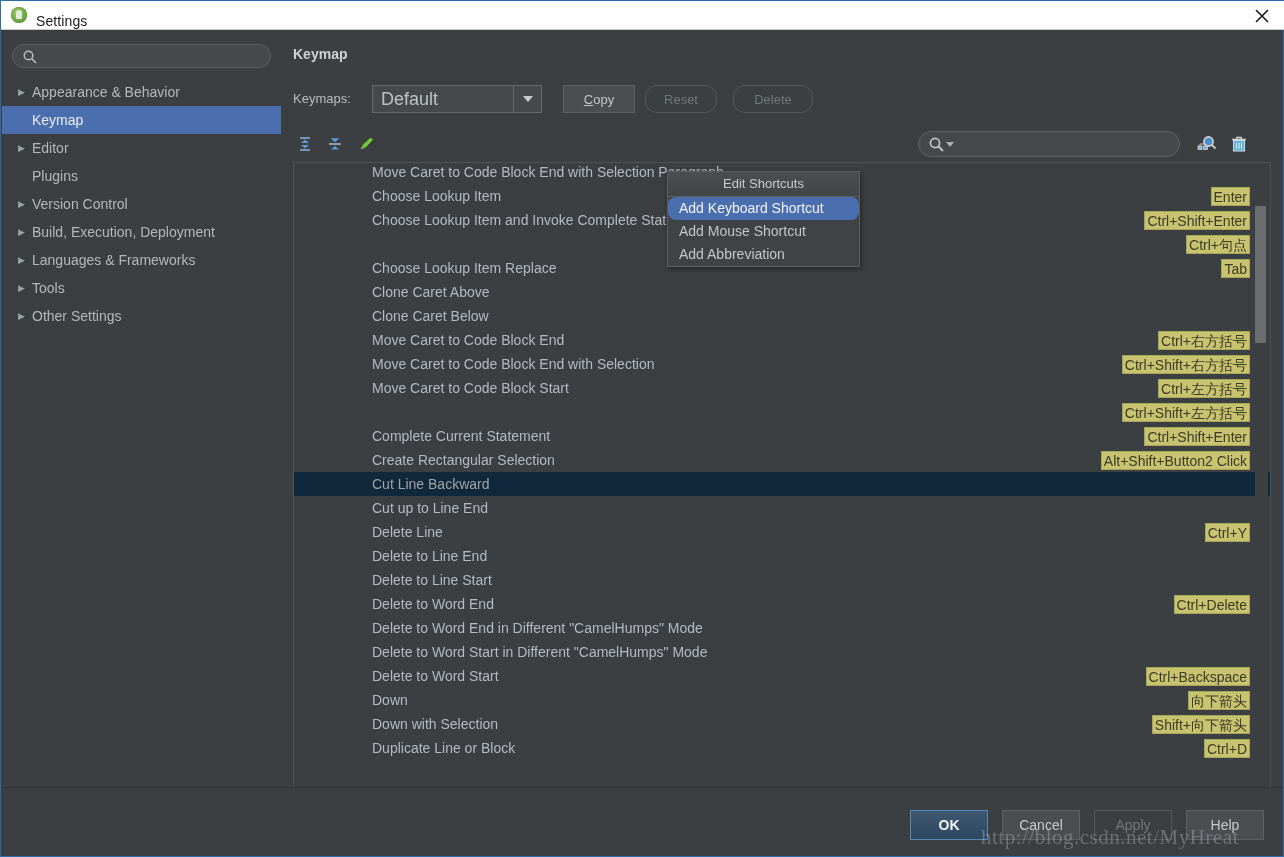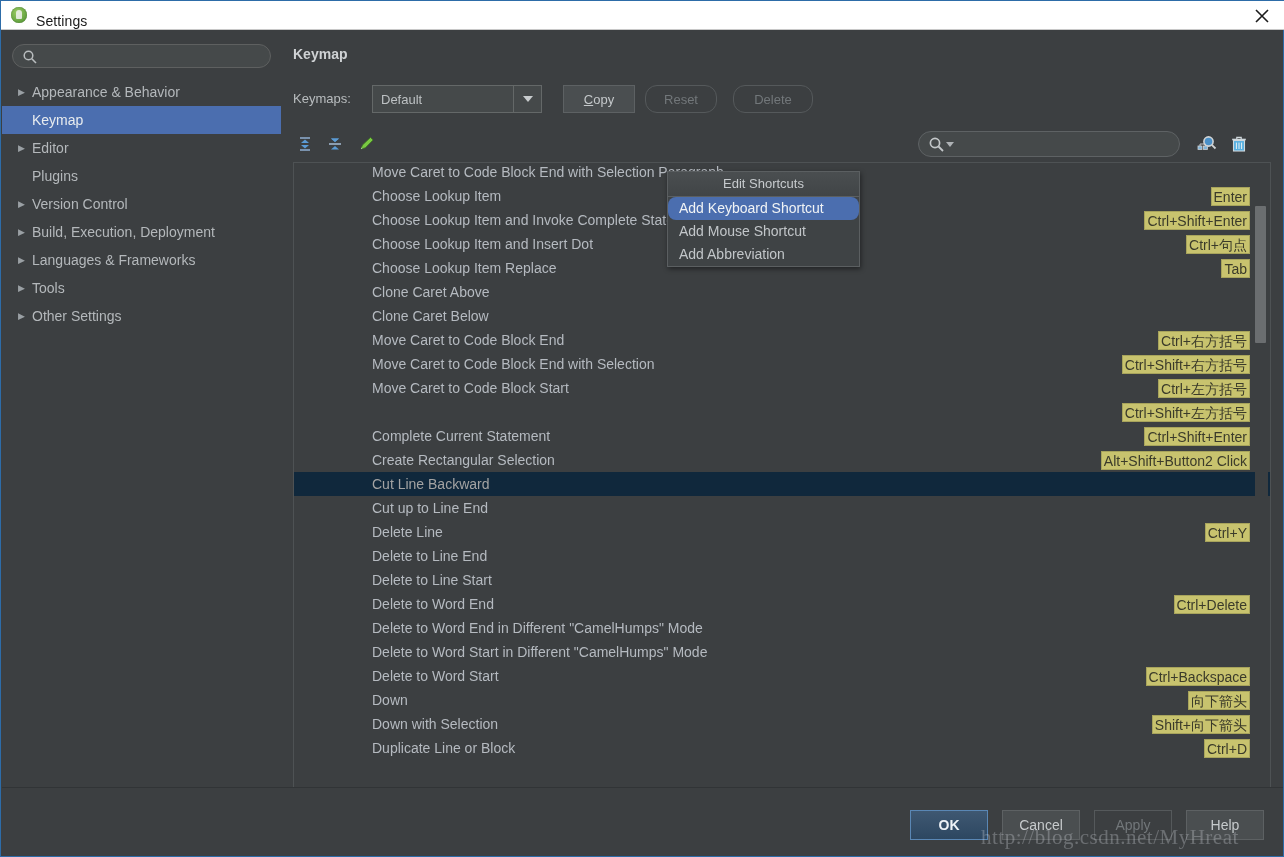--- a/index.html
+++ b/index.html
@@ -125,21 +125,21 @@
     position: absolute; left: 79px; top: 0;
     width: 170px; height: 28px;
     background: #45494a;
     border: 1px solid #646868;
     box-sizing: border-box;
     display: flex; align-items: center;
     cursor: pointer;
   }
   .combo-value {
     flex: 1; padding-left: 8px;
-    font-size: 13px; color: #bdc1c3;
+    font-size: 18px; color: #bdc1c3;
   }
   .combo-arrow {
     width: 27px; height: 26px;
     border-left: 1px solid #646868;
     display: flex; align-items: center; justify-content: center;
     background: #45494a;
   }
   .combo-arrow i {
     display: block;
     border-left: 5px solid transparent;
@@ -446,21 +446,20 @@
           </div>
           <div class="row">
             <div class="row-label">Choose Lookup Item</div>
             <div class="row-shortcut">Enter</div>
           </div>
           <div class="row">
             <div class="row-label">Choose Lookup Item and Invoke Complete Statement</div>
             <div class="row-shortcut">Ctrl+Shift+Enter</div>
           </div>
           <div class="row">
-            <div class="row-label">Choose Lookup Item and Insert Dot</div>
             <div class="row-shortcut">Ctrl+句点</div>
           </div>
           <div class="row">
             <div class="row-label">Choose Lookup Item Replace</div>
             <div class="row-shortcut">Tab</div>
           </div>
           <div class="row">
             <div class="row-label">Clone Caret Above</div>
           </div>
           <div class="row">

